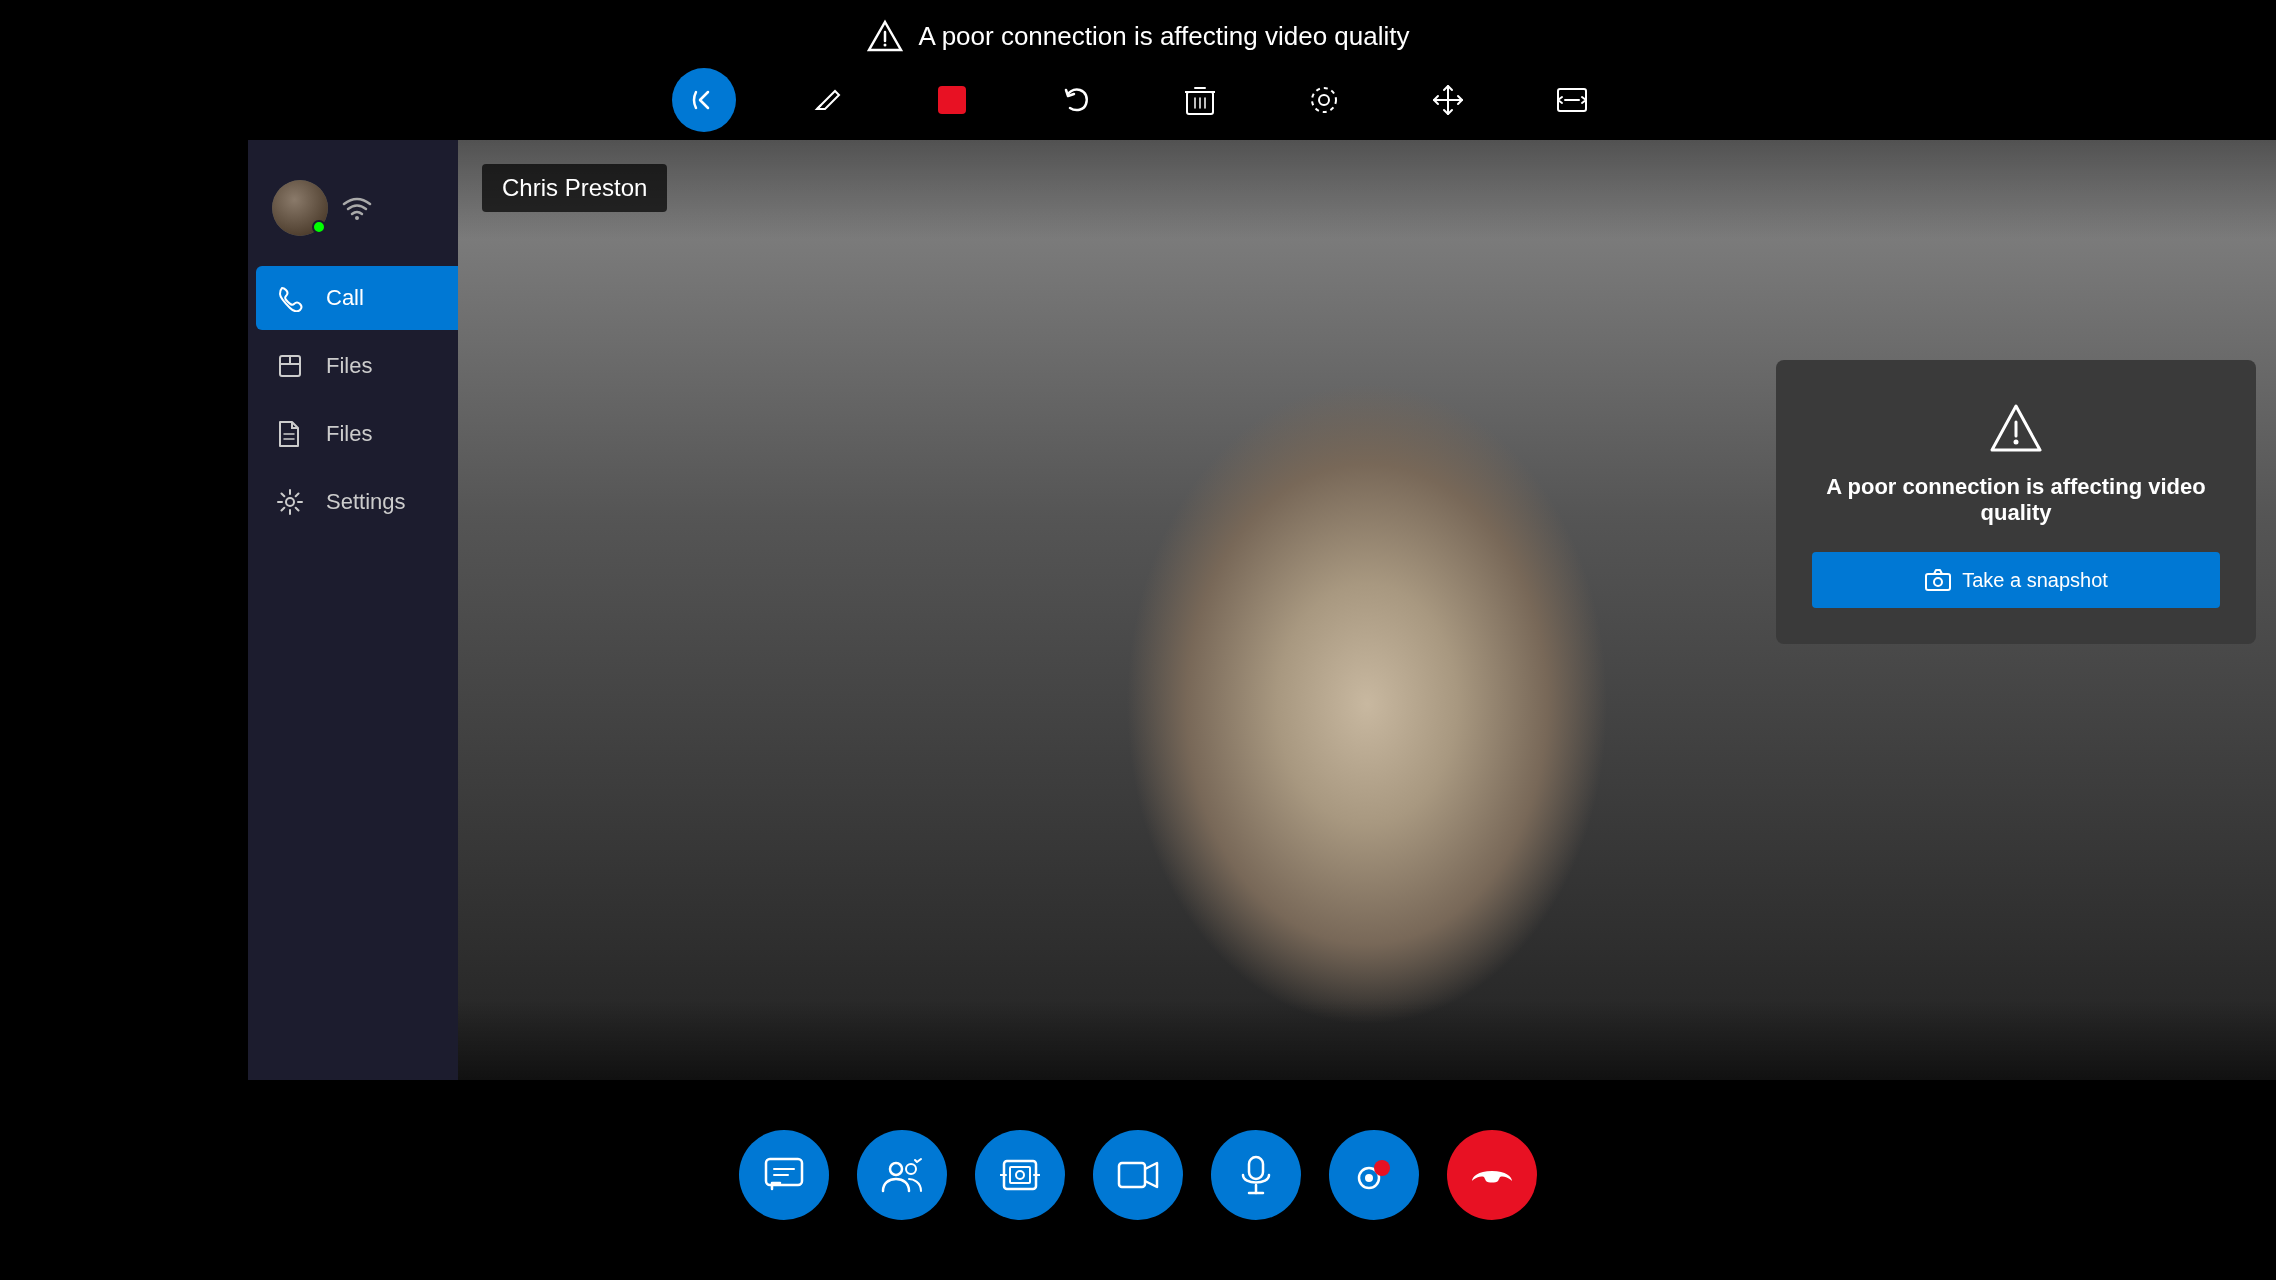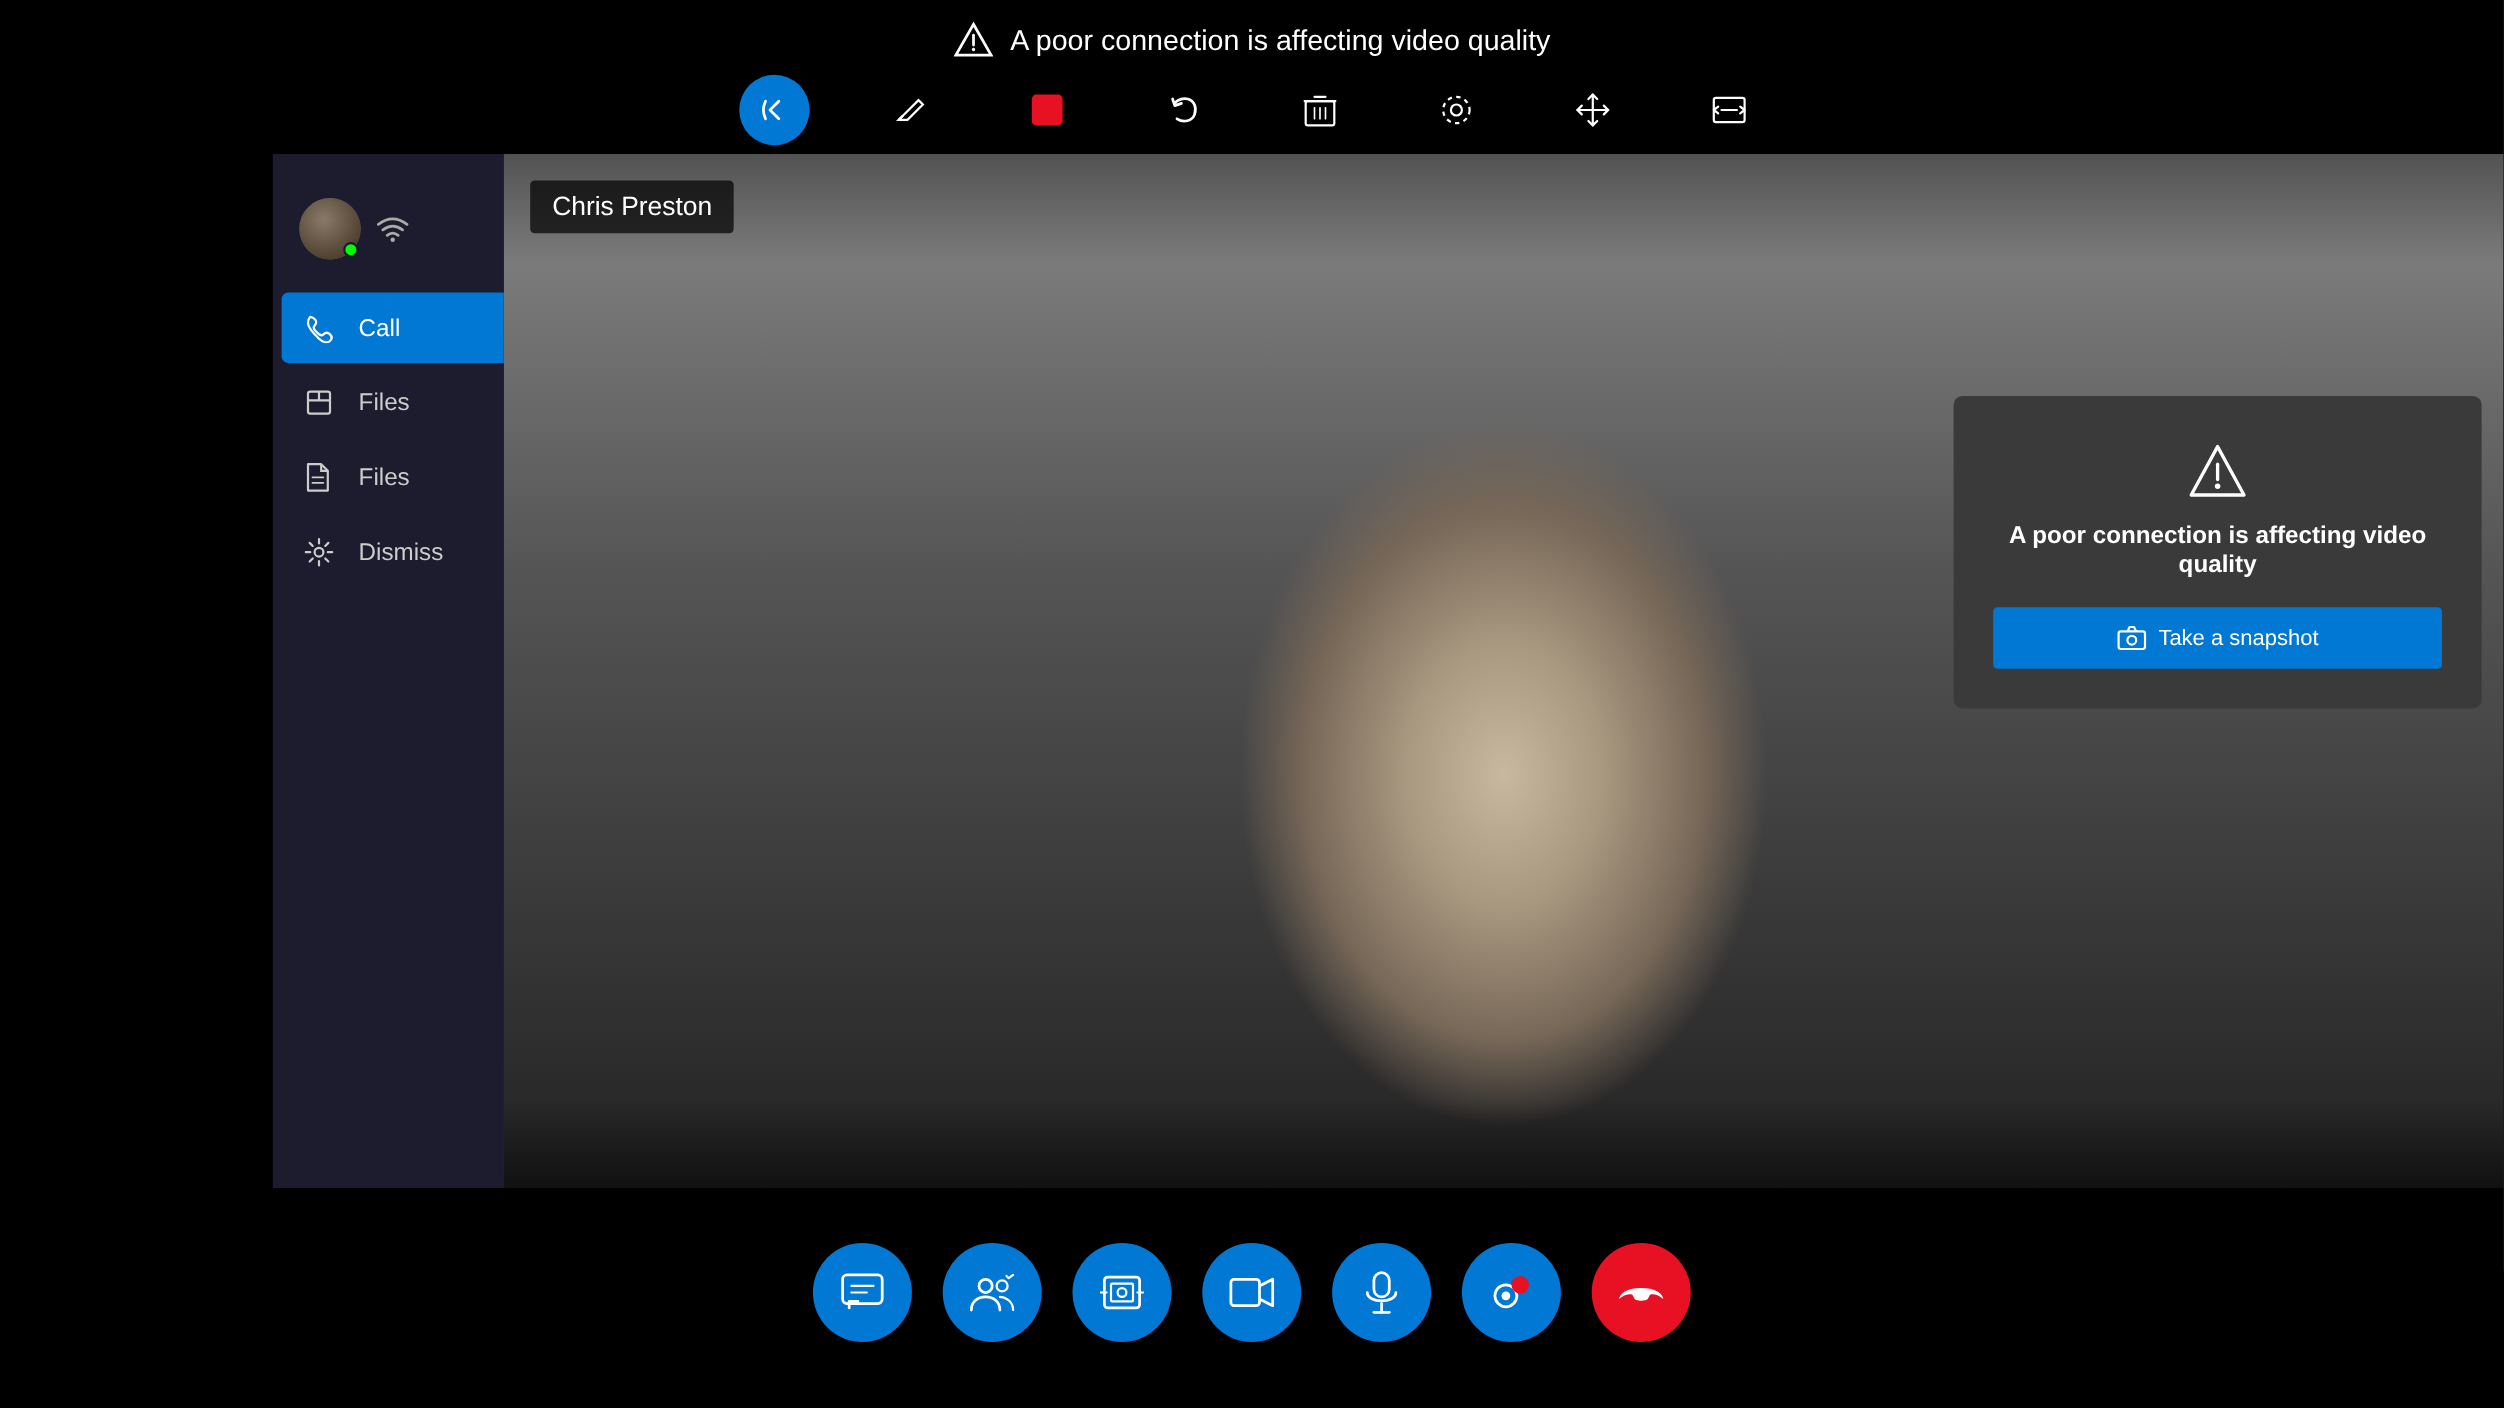--- a/index.html
+++ b/index.html
@@ -447,21 +447,21 @@
         <span>Files</span>
       </div>
 
       <div class="nav-item">
         <span class="nav-icon">
           <svg width="28" height="28" viewBox="0 0 28 28" fill="none">
             <circle cx="14" cy="14" r="4" stroke="#ccc" stroke-width="2" fill="none"></circle>
             <path d="M14 2 L14 6 M14 22 L14 26 M2 14 L6 14 M22 14 L26 14 M5.5 5.5 L8.3 8.3 M19.7 19.7 L22.5 22.5 M22.5 5.5 L19.7 8.3 M8.3 19.7 L5.5 22.5" stroke="#ccc" stroke-width="2" stroke-linecap="round"></path>
           </svg>
         </span>
-        <span>Dismiss</span>
+        <span>Settings</span>
       </div>
     </nav>
   </div>
 
   <div class="video-area">
     <div class="video-bg">
       <div class="person-hair"></div>
       <div class="video-person"></div>
 
       <div style="position:absolute;top:0;left:0;right:0;height:100px;background:linear-gradient(to bottom, rgba(0,0,0,0.4), transparent);"></div>

